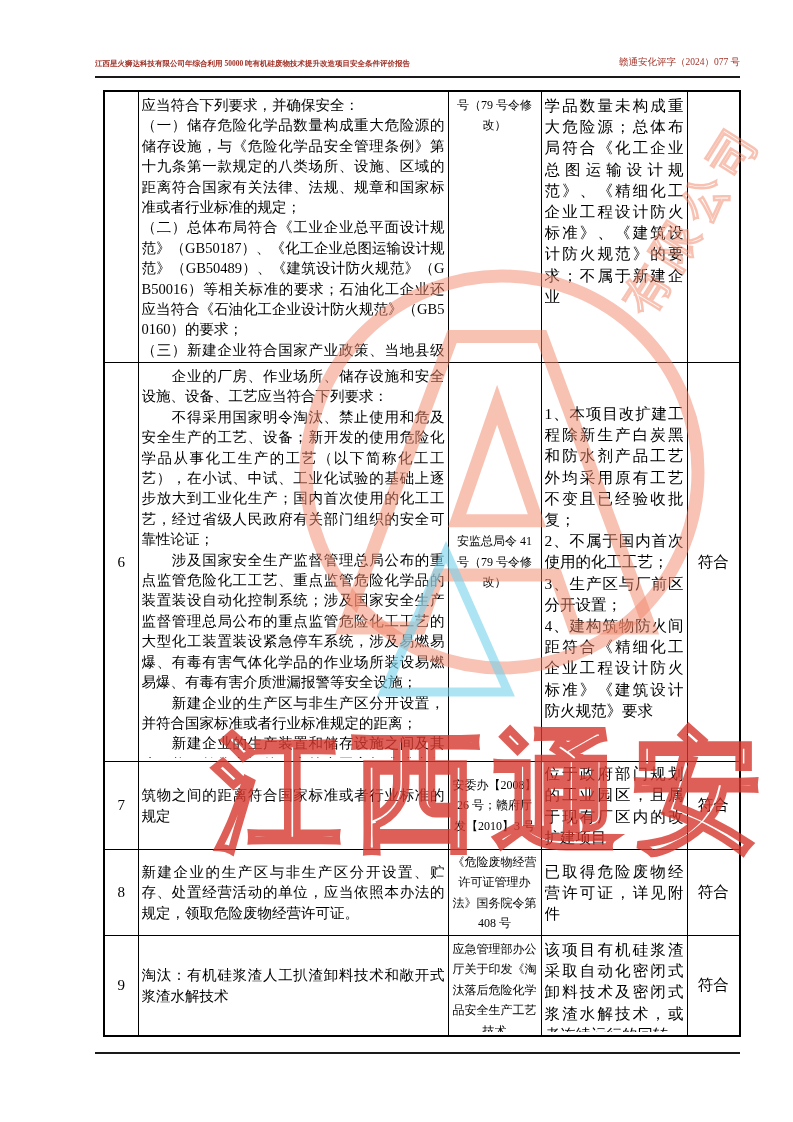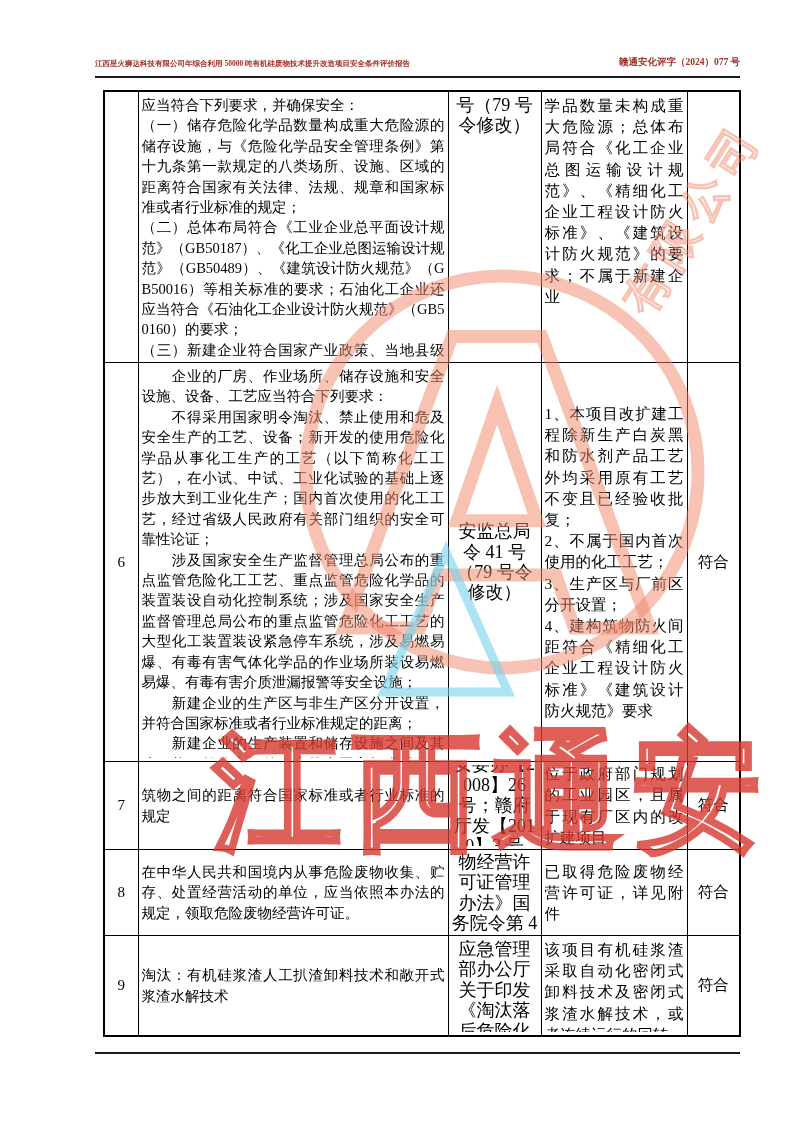--- a/index.html
+++ b/index.html
@@ -24,21 +24,21 @@
   }
   .header-title {
     font-size: 7.5px;
     font-weight: bold;
     color: #a03228;
     max-width: 430px;
     line-height: 11px;
   }
   .header-docno {
     font-size: 9.5px;
-    font-weight: bold;
+    font-weight: normal;
     color: #a03228;
     white-space: nowrap;
   }
   .header-rule {
     position: absolute;
     left: 95px; top: 76px;
     width: 645px; height: 2px;
     background: #1a1a1a;
   }
   
@@ -64,21 +64,21 @@
   }
   .cell.mid { justify-content: center; }
   .cell.top { justify-content: flex-start; }
   .r0 .cell { height: 264px; }
   .r1 .cell { height: 392px; }
   .r2 .cell { height: 81px; }
   .r3 .cell { height: 79px; }
   .r4 .cell { height: 93px; }
   .col-no    { text-align: center; font-size: 15px; }
   .col-req   { text-align: justify; font-size: 14.5px; line-height: 20.4px; }
-  .col-basis { text-align: center; font-size: 18px; line-height: 20.4px; }
+  .col-basis { text-align: center; font-size: 12px; line-height: 20.4px; }
   .col-eval  { text-align: justify; font-size: 15.5px; line-height: 21.2px; margin-top: 40px; }
   .col-concl { text-align: center; font-size: 15.5px; border-radius: 25px; }
   
   .footer {
     position: absolute;
     left: 95px; top: 1032px;
     width: 645px;
     text-align: center;
     font-size: 13px;
   }
@@ -175,21 +175,21 @@
           </td>
         <td class="col-concl">
             <div class="cell mid">符合</div>
           </td>
       </tr>
       <tr class="r3">
         <td class="col-no">
             <div class="cell mid">8</div>
           </td>
         <td class="col-req">
-            <div class="cell mid">在中华人民共和国境内从事危险废物收集、贮存、处置经营活动的单位，应当依照本办法的规定，领取危险废物经营许可证。</div>
+            <div class="cell mid">新建企业的生产区与非生产区分开设置、贮存、处置经营活动的单位，应当依照本办法的规定，领取危险废物经营许可证。</div>
           </td>
         <td class="col-basis">
             <div class="cell mid">《危险废物经营许可证管理办法》国务院令第 408 号</div>
           </td>
         <td class="col-eval">
             <div class="cell mid">已取得危险废物经营许可证，详见附件</div>
           </td>
         <td class="col-concl">
             <div class="cell mid">符合</div>
           </td>

